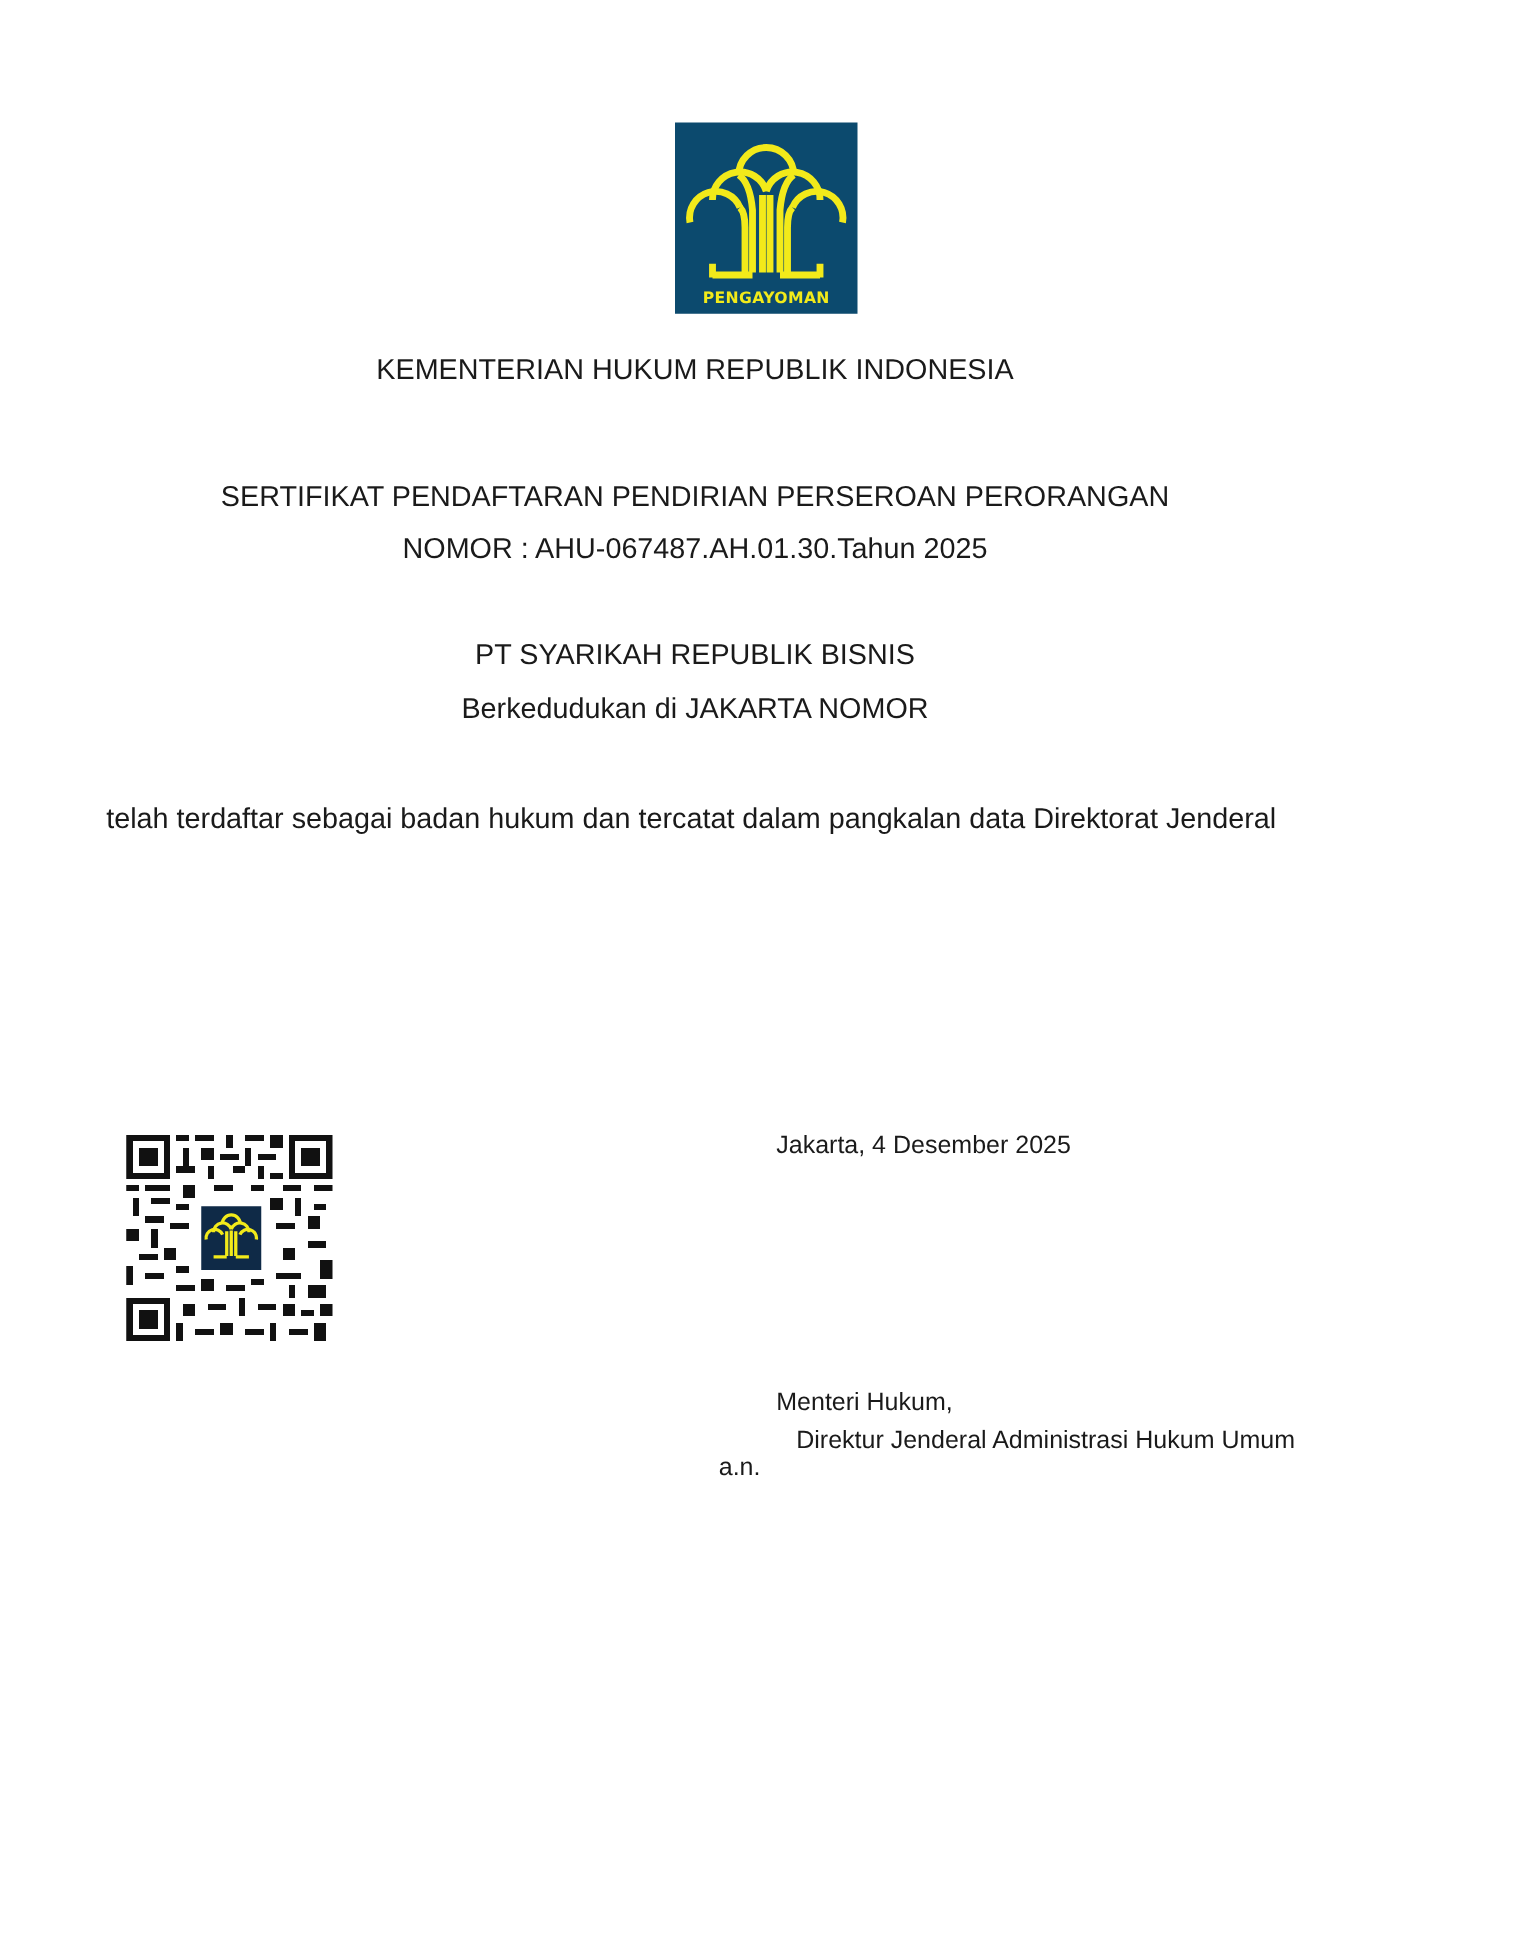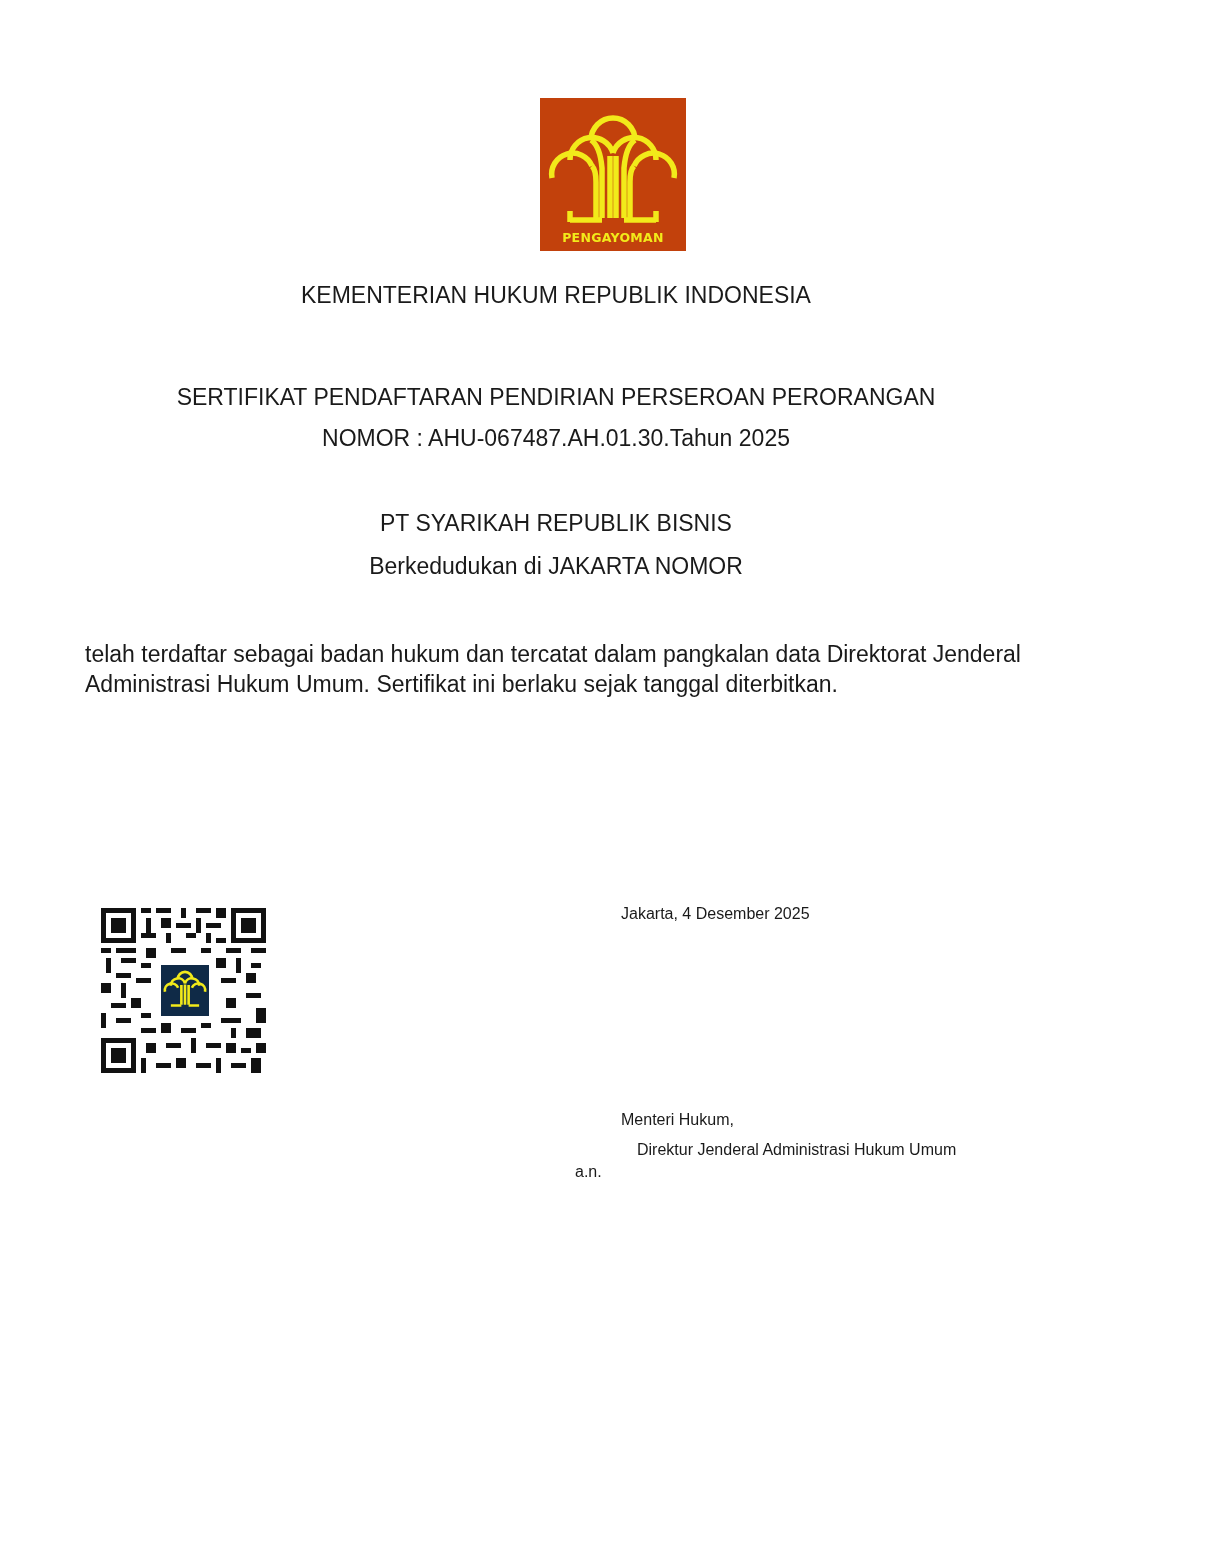--- a/index.html
+++ b/index.html
@@ -8,38 +8,38 @@
       font-family: "Liberation Sans", "DejaVu Sans", sans-serif;
       color: #1a1a1a;
     }
     .abs { position: absolute; }
     .center-line {
       position: absolute; left: 0; width: 1112px; text-align: center;
       font-size: 23px; letter-spacing: 0px; white-space: nowrap;
     }
     #logo {
       left: 540px; top: 98px; width: 146px; height: 153px;
-      background: #c2410c;
+      background: #0c4a6e;
     }
     #logo svg { display: block; }
     #logo-caption {
       position: absolute; left: 0; width: 146px; top: 132px; text-align: center;
       color: #f2ea1a; font-weight: bold; font-size: 12.5px; letter-spacing: 0.3px;
       font-family: "DejaVu Sans", sans-serif;
     }
     .body-text {
       position: absolute; left: 85px; width: 1030px; font-size: 23px; line-height: 30px;
     }
     #qr {
       left: 101px; top: 908px; width: 165px; height: 165px; background: #fff;
     }
     #qr-logo {
       position: absolute; left: 60px; top: 57px; width: 48px; height: 51px; background: #0f2a47;
     }
-    .sig { position: absolute; font-size: 16px; white-space: nowrap; }
+    .sig { position: absolute; font-size: 20px; white-space: nowrap; }
   </style>
 </head>
 <body>
 
 <div id="logo" class="abs">
   <svg width="146" height="153" viewBox="0 0 146 153">
     <g fill="none" stroke="#f2ea1a" stroke-width="5.5" stroke-linecap="butt">
 
       <path d="M51 42 A22 22 0 0 1 95 42"></path>
 
@@ -68,21 +68,20 @@
 
 <div class="center-line" style="top:282px;">KEMENTERIAN HUKUM REPUBLIK INDONESIA</div>
 <div class="center-line" style="top:384px;">SERTIFIKAT PENDAFTARAN PENDIRIAN PERSEROAN PERORANGAN</div>
 <div class="center-line" style="top:425px;">NOMOR : AHU-067487.AH.01.30.Tahun 2025</div>
 
 <div class="center-line" style="top:510px;">PT SYARIKAH REPUBLIK BISNIS</div>
 <div class="center-line" style="top:553px;">Berkedudukan di JAKARTA NOMOR</div>
 
 <div class="body-text" style="top:639px;">
   <div>telah terdaftar sebagai badan hukum dan tercatat dalam pangkalan data Direktorat Jenderal</div>
-  <div>Administrasi Hukum Umum. Sertifikat ini berlaku sejak tanggal diterbitkan.</div>
 </div>
 
 <div id="qr" class="abs">
   <svg width="165" height="165" viewBox="0 0 33 33" shape-rendering="crispEdges">
     <g fill="#111">
 
       <path d="M0 0h7v7h-7z M1 1v5h5v-5z" fill-rule="evenodd"></path>
       <rect x="2" y="2" width="3" height="3"></rect>
       <path d="M26 0h7v7h-7z M27 1v5h5v-5z" fill-rule="evenodd"></path>
       <rect x="28" y="2" width="3" height="3"></rect>

